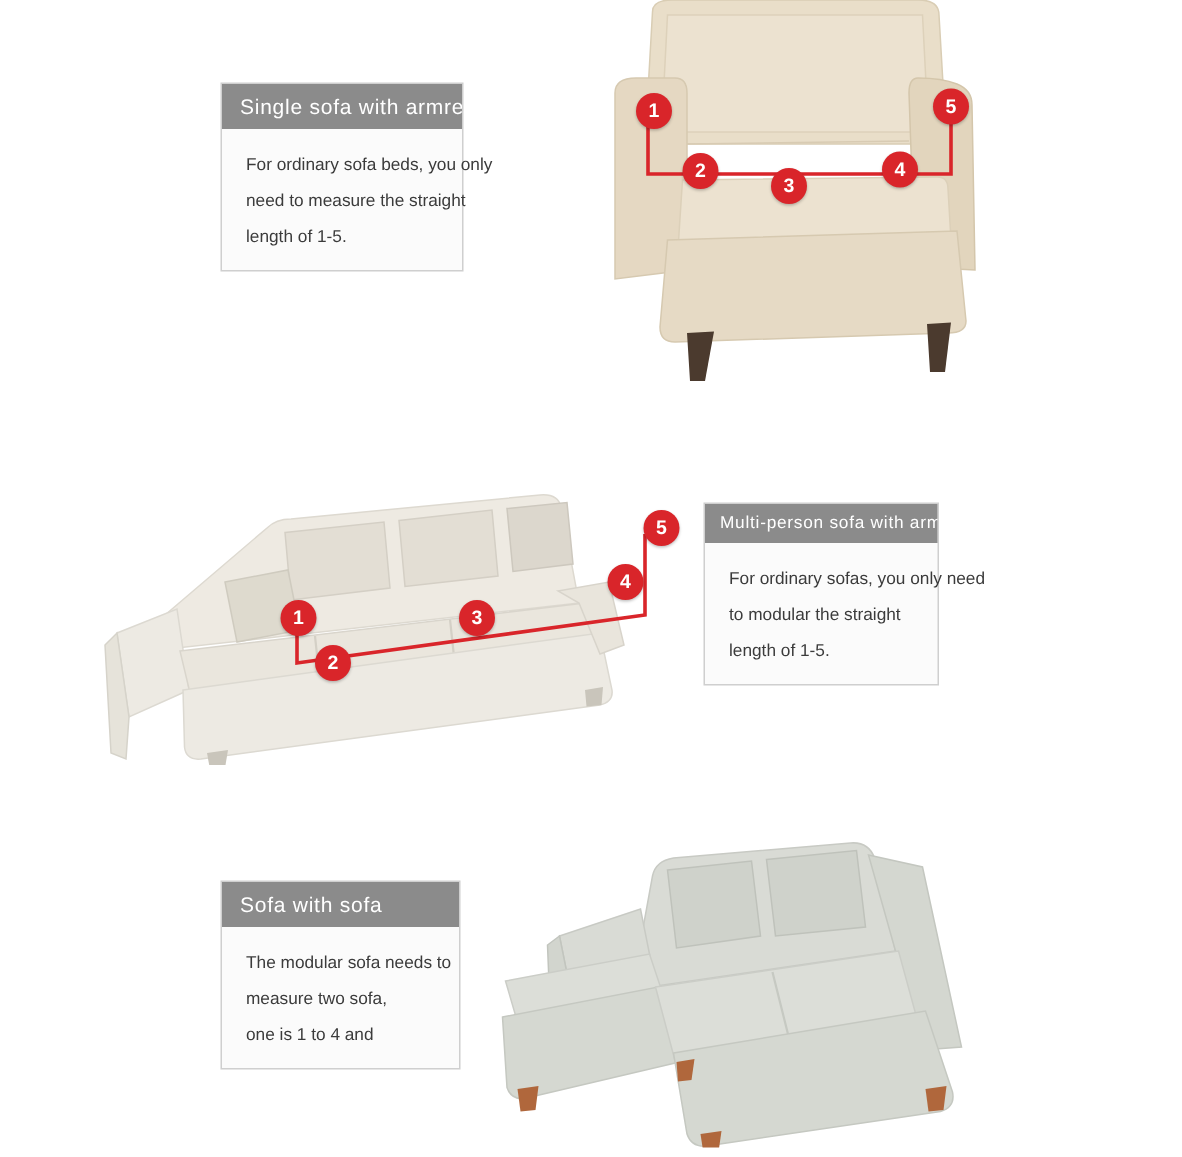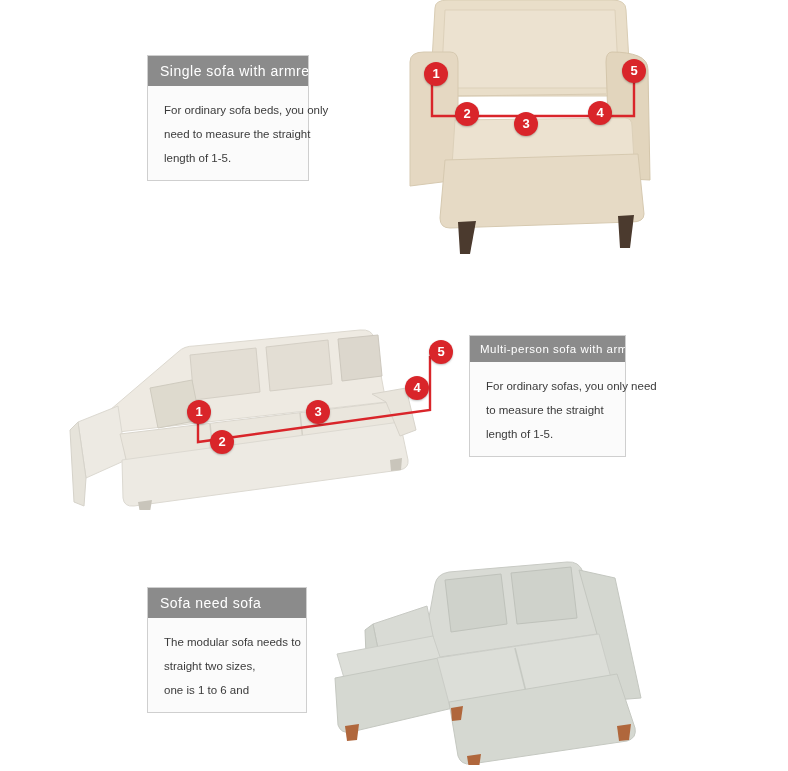--- a/index.html
+++ b/index.html
@@ -159,21 +159,21 @@
   <div class="badge big" style="left:187px; top:100px;">1</div>
   <div class="badge big" style="left:210px; top:130px;">2</div>
   <div class="badge big" style="left:306px; top:100px;">3</div>
   <div class="badge big" style="left:405px; top:76px;">4</div>
   <div class="badge big" style="left:429px; top:40px;">5</div>
 
   <div class="info-card" style="left:469px; top:35px; width:155px;">
     <div class="info-title small">Multi-person sofa with armrests</div>
     <div class="info-body">
       <div class="line">For ordinary sofas, you only need</div>
-      <div class="line">to measure the straight</div>
+      <div class="line">to modular the straight</div>
       <div class="line">length of 1-5.</div>
     </div>
   </div>
 </div>
 
 <div class="section" id="section-corner">
 
   <svg class="furniture" style="left:315px; top:15px;" width="360" height="215" viewBox="0 0 360 215">
 
     <path d="M112 78 L120 34 Q122 24 134 22 L252 12 Q264 11 268 22 L282 84 L118 108 Z" fill="#d9dbd5" stroke="#c8cac4" stroke-width="1"></path>
@@ -204,20 +204,20 @@
   <svg class="overlay" style="top:0;" height="236">
 
     <polyline points="382,616 447,616 447,596 487,568" fill="none" stroke="#d9252a" stroke-width="2.4"></polyline>
     <line x1="382" y1="616" x2="376" y2="616" stroke="#d9252a" stroke-width="2.4"></line>
 
     <polyline points="543,636 543,656 627,643 648,643" fill="none" stroke="#d9252a" stroke-width="2.4"></polyline>
     <line x1="543" y1="636" x2="543" y2="630" stroke="#d9252a" stroke-width="2.4"></line>
   </svg>
 
   <div class="info-card" style="left:147px; top:52px; width:158px;">
-    <div class="info-title">Sofa need sofa</div>
+    <div class="info-title">Sofa with sofa</div>
     <div class="info-body">
       <div class="line">The modular sofa needs to</div>
-      <div class="line">straight two sizes,</div>
-      <div class="line">one is 1 to 6 and</div>
+      <div class="line">measure two sofa,</div>
+      <div class="line">one is 1 to 4 and</div>
     </div>
   </div>
 </div>
 
 </body></html>

